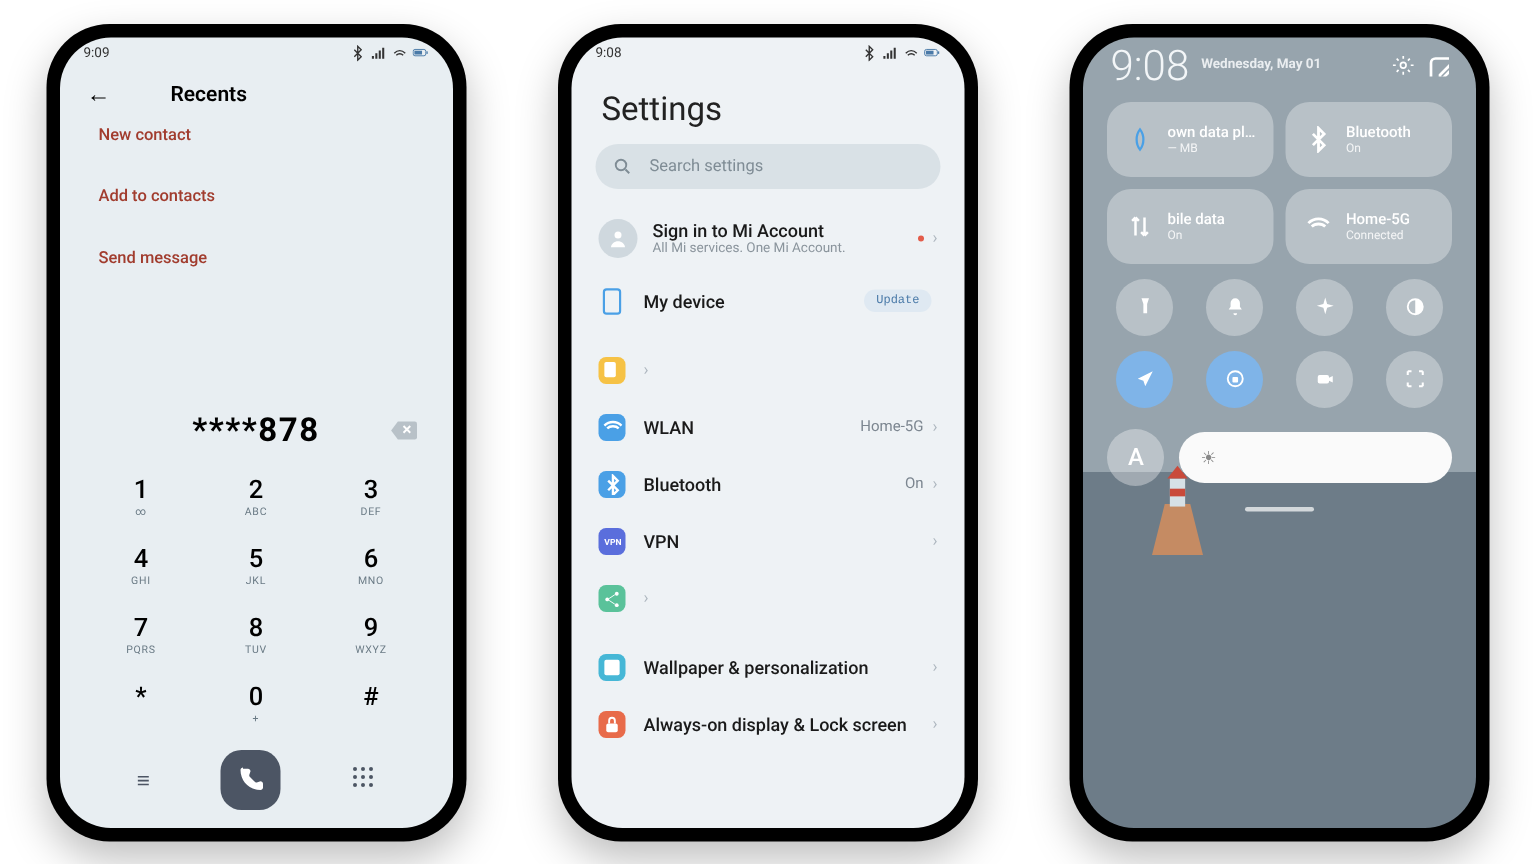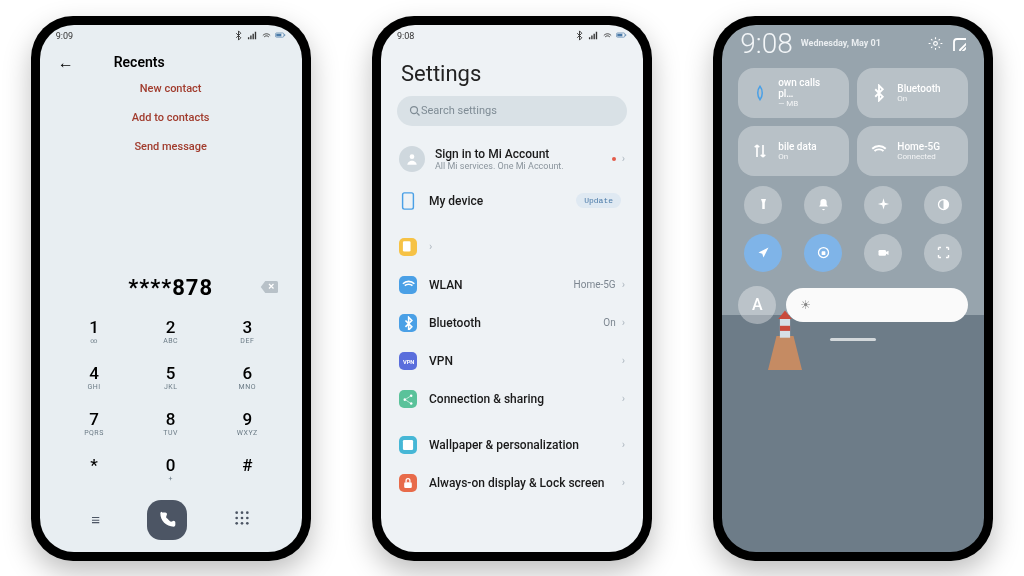--- a/index.html
+++ b/index.html
@@ -17,35 +17,35 @@
   .status {
     height:22px; display:flex; align-items:center; justify-content:space-between;
     padding:0 16px; font-size:9px; color:#333;text-align:center;
   }
   .status .icons { display:flex; gap:3px; align-items:center; }
   .status svg { width:11px; height:11px; }
   
   .p1-header { display:flex; align-items:center; padding:6px 18px 8px; gap:40px; }
   .p1-title { font-weight:600; font-size:14px; }
   .back { font-size:16px; }
-  .p1-actions { padding:2px 26px; display:flex; flex-direction:column; gap:16px;align-items:center; }
+  .p1-actions { padding:2px 26px; display:flex; flex-direction:column; gap:28px; }
   .p1-actions div { color:#a13c2e; font-size:11px; font-weight:500;}
   .p1-num { flex:1; display:flex; align-items:flex-end; justify-content:center; gap:10px; padding-bottom:8px; position:relative;}
   .p1-num .digits { font-size:22px; font-weight:700; letter-spacing:1px; }
   .p1-num .bk { position:absolute; right:24px; bottom:10px; color:#888;}
   .dialpad { display:grid; grid-template-columns:repeat(3,1fr); text-align:center; padding:0 16px 6px; }
   .key { padding:9px 0; }
   .key .d { font-size:17px; font-weight:500; }
   .key .l { font-size:7px; color:#6a7a85; letter-spacing:.5px; }
   .p1-bottom { display:flex; justify-content:space-around; align-items:center; padding:2px 28px 12px; }
   .callbtn { width:40px; height:40px; border-radius:14px; background:#4c5564; display:flex; align-items:center; justify-content:center;}
   
   .p2-title { font-size:22px; font-weight:400; padding:14px 20px 10px; color:#222;}
   .p2-search { margin:0 16px 10px; height:30px; border-radius:16px; background:#d9e1e6;
-    display:flex; align-items:center; gap:0; padding:0 12px; color:#7f8c95; font-size:11px;}
+    display:flex; align-items:center; gap:12px; padding:0 12px; color:#7f8c95; font-size:11px;}
   .p2-list { padding:0 16px; }
   .row { display:flex; align-items:center; padding:10px 2px; font-size:12px; color:#1a1a1a;}
   .row .ico { width:18px; height:18px; border-radius:5px; margin-right:12px; display:flex; align-items:center; justify-content:center; font-size:10px;}
   .row .ttl { flex:1; font-weight:500;}
   .row .sub { font-size:9px; color:#8a949c; }
   .row .val { font-size:10px; color:#7c8690; margin-right:6px;}
   .row .chev { color:#aeb7bf; font-size:11px;}
   .badge { background:#dfe9f2; color:#4a7aa8; font-size:8px; padding:3px 8px; border-radius:10px; margin-right:4px; font-weight:500;font-family:Liberation Mono, monospace;}
   .divider { height:8px; }
   .avatar { width:26px;height:26px;border-radius:50%;background:#cfd8de;margin-right:10px;display:flex;align-items:center;justify-content:center;color:#fff;}
@@ -287,21 +287,20 @@
           </div>
           <div class="row">
             <span class="ico" style="background:#5ac29a">
               <svg width="14" height="14" viewBox="0 0 22 22">
                 <circle cx="6" cy="12" r="2" fill="#fff"></circle>
                 <circle cx="16" cy="6" r="2" fill="#fff"></circle>
                 <circle cx="16" cy="18" r="2" fill="#fff"></circle>
                 <path d="M8 11l6-4M8 13l6 4" stroke="#fff"></path>
               </svg>
             </span>
-   <span class="ttl">Connection &amp; sharing</span>
 
    <span class="chev">›</span>
           </div>
         </div>
       <div class="divider"></div>
       <div id="rows2">
           <div class="row">
             <span class="ico" style="background:#46b7d6">
               <svg width="14" height="14" viewBox="0 0 22 22">
                 <rect x="3" y="3" width="16" height="16" rx="2" fill="#fff"></rect>
@@ -349,21 +348,21 @@
         </svg>
     </div>
     <div class="tiles" id="tiles">
         <div class="tile">
           <span class="ic" style="color:#4aa0e6">
             <svg viewBox="0 0 24 24" width="18" height="18">
               <path d="M12 3C8 8 8 16 12 21 16 16 16 8 12 3z" fill="none" stroke="currentColor" stroke-width="2"></path>
             </svg>
           </span>
    <span class="tx">
-            <div class="a">own calls pl…</div>
+            <div class="a">own data pl…</div>
             <div class="b">— MB</div>
           </span>
         </div>
         <div class="tile">
           <span class="ic" style="color:#ffffff">
             <svg viewBox="0 0 24 24" width="18" height="18">
               <path d="M7 7l10 10-5 5V2l5 5L7 17" stroke="currentColor" stroke-width="2.5" fill="none"></path>
             </svg>
           </span>
    <span class="tx">

